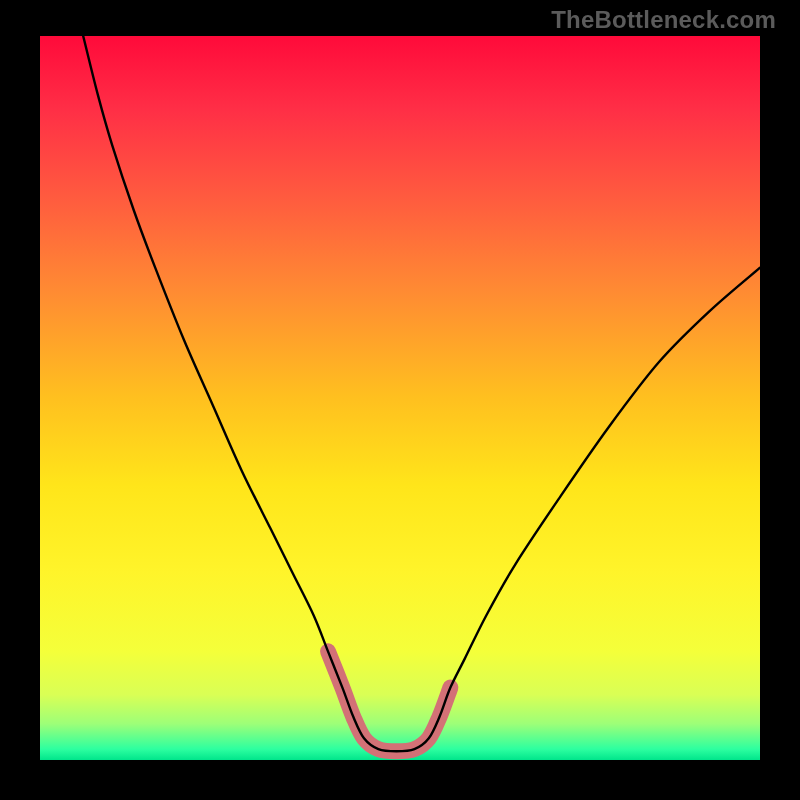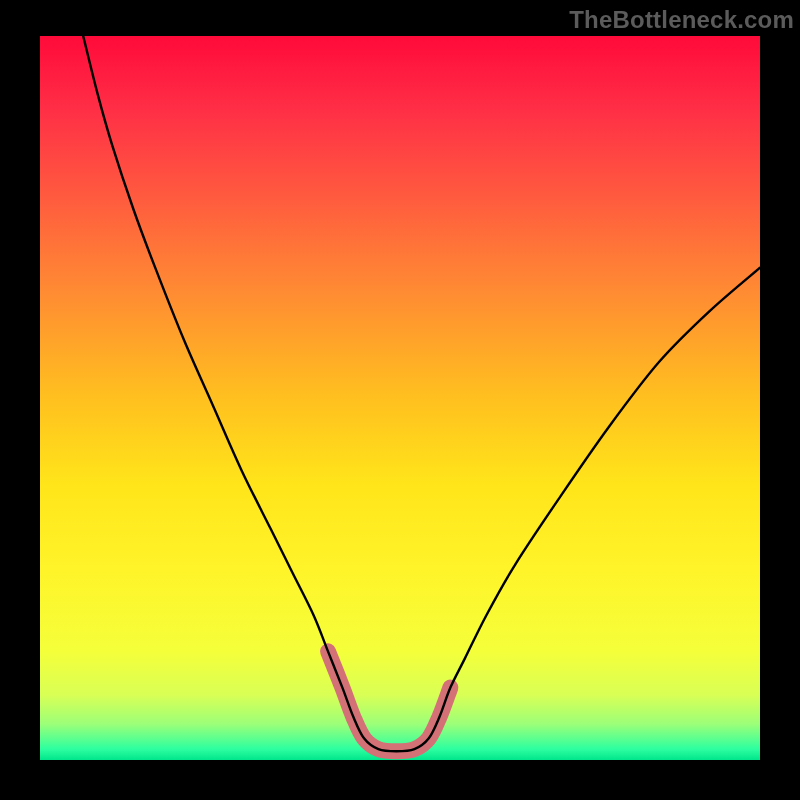--- a/index.html
+++ b/index.html
@@ -25,21 +25,21 @@
     height: 724px;
   }
   .plot svg {
     display: block;
     width: 100%;
     height: 100%;
   }
   .watermark {
     position: absolute;
     top: 6px;
-    right: 6px;
+    right: 24px;
     color: #5b5b5b;
     font-size: 24px;
     font-weight: 600;
     letter-spacing: 0.2px;
     user-select: none;
   }
 </style>
 </head>
 <body>
 

